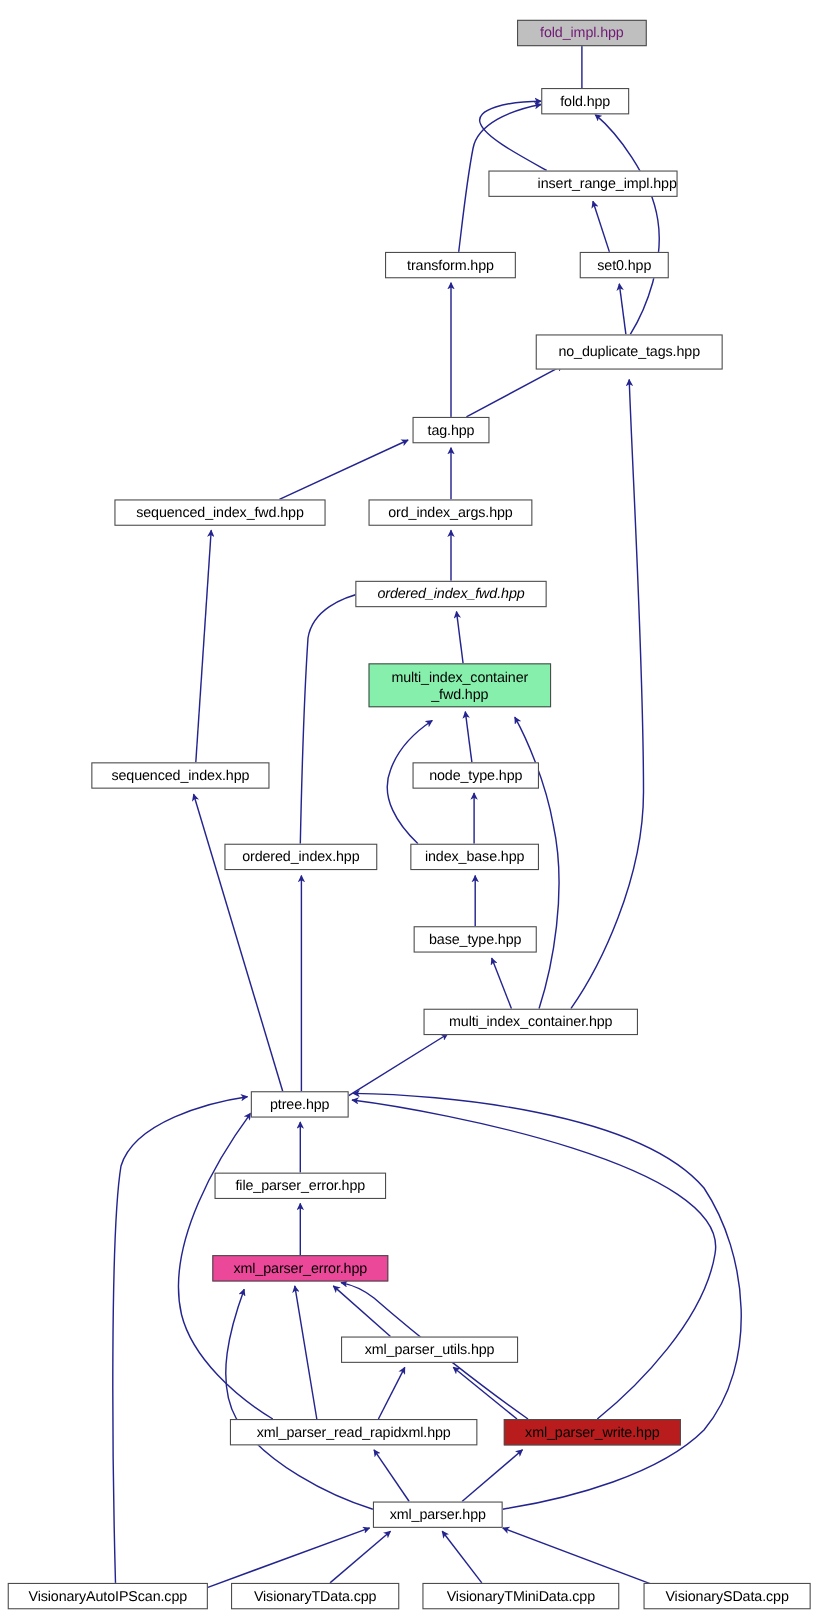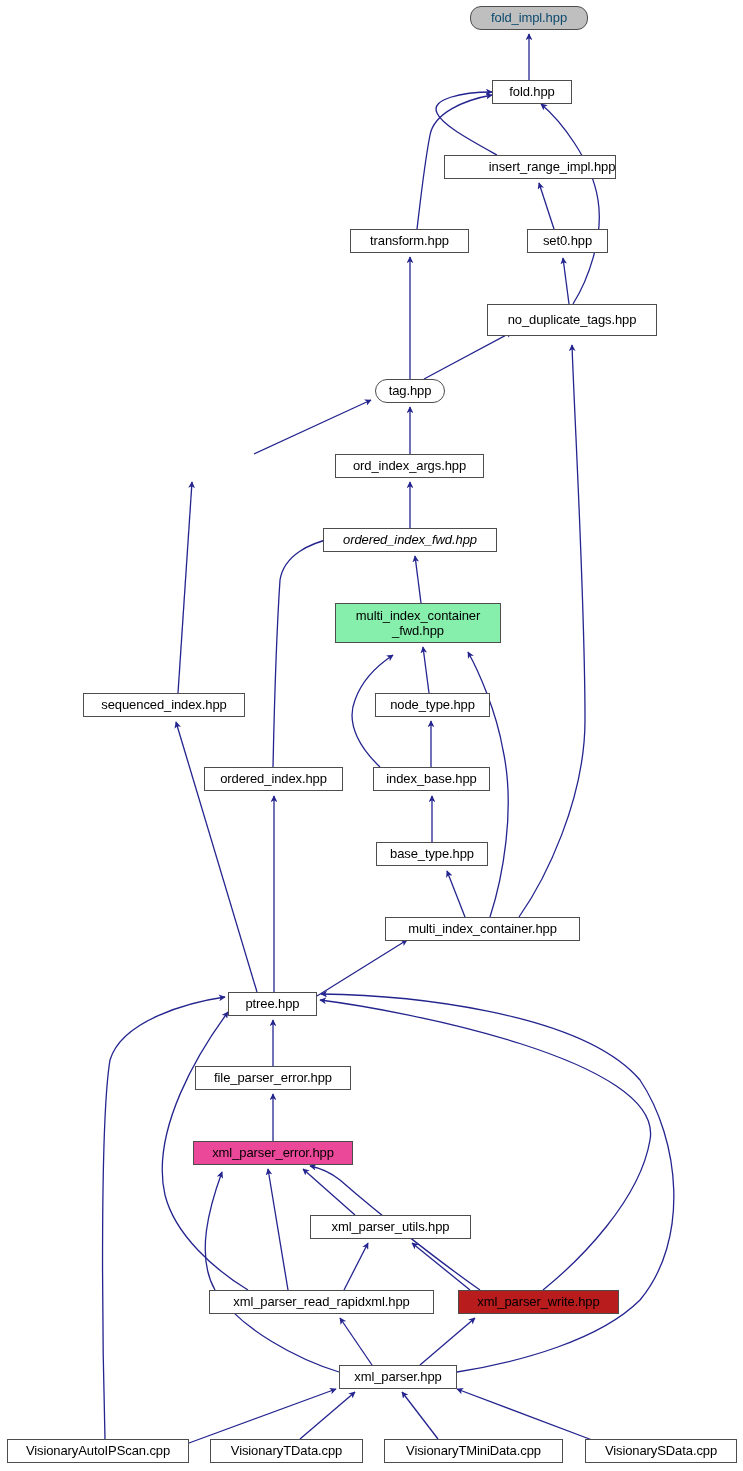--- a/index.html
+++ b/index.html
@@ -71,27 +71,28 @@
       <path d="M372,1365 L340,1318" fill="none" stroke="#24248f" stroke-width="1.3" marker-end="url(#arrowhead)"></path>
       <path d="M420,1365 L475,1318" fill="none" stroke="#24248f" stroke-width="1.3" marker-end="url(#arrowhead)"></path>
       <path d="M339,1372 C300,1360 240,1330 215,1290 C195,1255 210,1205 222,1172" fill="none" stroke="#24248f" stroke-width="1.3" marker-end="url(#arrowhead)"></path>
       <path d="M457,1372 C520,1362 600,1340 640,1300 C690,1240 680,1140 640,1080 C580,1010 400,995 321,994" fill="none" stroke="#24248f" stroke-width="1.3" marker-end="url(#arrowhead)"></path>
       <path d="M189,1443 L336,1389" fill="none" stroke="#24248f" stroke-width="1.3" marker-end="url(#arrowhead)"></path>
       <path d="M105,1439 C102,1330 100,1120 110,1060 C122,1020 190,1002 225,997" fill="none" stroke="#24248f" stroke-width="1.3" marker-end="url(#arrowhead)"></path>
       <path d="M300,1439 L355,1392" fill="none" stroke="#24248f" stroke-width="1.3" marker-end="url(#arrowhead)"></path>
       <path d="M438,1439 L402,1392" fill="none" stroke="#24248f" stroke-width="1.3" marker-end="url(#arrowhead)"></path>
       <path d="M600,1443 L457,1389" fill="none" stroke="#24248f" stroke-width="1.3" marker-end="url(#arrowhead)"></path>
     </svg>
-<div class="node current" style="left: 470px; top: 6px; width: 118px; height: 24px; border-color: rgb(77, 77, 77); background: rgb(191, 191, 191); color: #0c4a6e; border-radius: 11px;">fold_impl.hpp</div>
+<div class="node current" style="left: 470px; top: 18px; width: 118px; height: 24px; border-color: rgb(77, 77, 77); background: rgb(191, 191, 191); color: #701a75;">fold_impl.hpp</div>
     <div class="node" style="left: 492px; top: 80px; width: 80px; height: 24px; border-color: rgb(77, 77, 77); background: rgb(255, 255, 255); color: rgb(0, 0, 0);">fold.hpp</div>
     <div class="node" style="left: 444px; top: 155px; width: 172px; height: 24px; border-color: rgb(77, 77, 77); background: rgb(255, 255, 255); color: rgb(0, 0, 0); padding-left: 44px;">insert_range_impl.hpp</div>
     <div class="node" style="left: 350px; top: 229px; width: 119px; height: 24px; border-color: rgb(77, 77, 77); background: rgb(255, 255, 255); color: rgb(0, 0, 0);">transform.hpp</div>
     <div class="node" style="left: 527px; top: 229px; width: 81px; height: 24px; border-color: rgb(77, 77, 77); background: rgb(255, 255, 255); color: rgb(0, 0, 0);">set0.hpp</div>
     <div class="node" style="left: 487px; top: 304px; width: 170px; height: 32px; border-color: rgb(77, 77, 77); background: rgb(255, 255, 255); color: rgb(0, 0, 0);">no_duplicate_tags.hpp</div>
-    <div class="node" style="left: 375px; top: 379px; width: 70px; height: 24px; border-color: rgb(77, 77, 77); background: rgb(255, 255, 255); color: rgb(0, 0, 0); border-radius: 12px;">tag.hpp</div>
+    <div class="node" style="left: 375px; top: 379px; width: 70px; height: 24px; border-color: rgb(77, 77, 77); background: rgb(255, 255, 255); color: rgb(0, 0, 0);">tag.hpp</div>
+    <div class="node" style="left: 104px; top: 454px; width: 192px; height: 24px; border-color: rgb(77, 77, 77); background: rgb(255, 255, 255); color: rgb(0, 0, 0);">sequenced_index_fwd.hpp</div>
     <div class="node" style="left: 335px; top: 454px; width: 149px; height: 24px; border-color: rgb(77, 77, 77); background: rgb(255, 255, 255); color: rgb(0, 0, 0);">ord_index_args.hpp</div>
     <div class="node" style="left: 323px; top: 528px; width: 174px; height: 24px; border-color: rgb(77, 77, 77); background: rgb(255, 255, 255); color: rgb(0, 0, 0); font-style: italic;">ordered_index_fwd.hpp</div>
     <div class="node two-line" style="left: 335px; top: 603px; width: 166px; height: 40px; border-color: rgb(77, 77, 77); background: #86efac; color: rgb(0, 0, 0);">multi_index_container
 _fwd.hpp</div>
     <div class="node" style="left: 375px; top: 693px; width: 115px; height: 24px; border-color: rgb(77, 77, 77); background: rgb(255, 255, 255); color: rgb(0, 0, 0);">node_type.hpp</div>
     <div class="node" style="left: 83px; top: 693px; width: 162px; height: 24px; border-color: rgb(77, 77, 77); background: rgb(255, 255, 255); color: rgb(0, 0, 0);">sequenced_index.hpp</div>
     <div class="node" style="left: 373px; top: 767px; width: 117px; height: 24px; border-color: rgb(77, 77, 77); background: rgb(255, 255, 255); color: rgb(0, 0, 0);">index_base.hpp</div>
     <div class="node" style="left: 204px; top: 767px; width: 139px; height: 24px; border-color: rgb(77, 77, 77); background: rgb(255, 255, 255); color: rgb(0, 0, 0);">ordered_index.hpp</div>
     <div class="node" style="left: 376px; top: 842px; width: 112px; height: 24px; border-color: rgb(77, 77, 77); background: rgb(255, 255, 255); color: rgb(0, 0, 0);">base_type.hpp</div>
     <div class="node" style="left: 385px; top: 917px; width: 195px; height: 24px; border-color: rgb(77, 77, 77); background: rgb(255, 255, 255); color: rgb(0, 0, 0);">multi_index_container.hpp</div>

